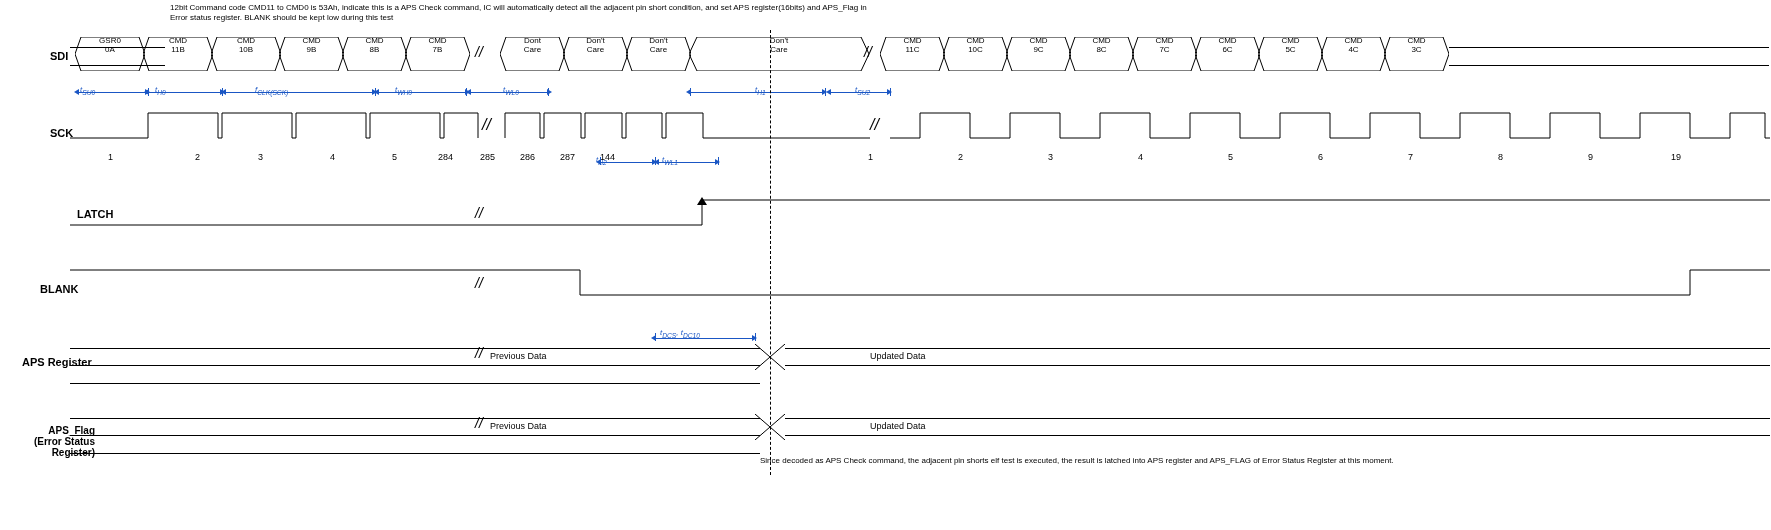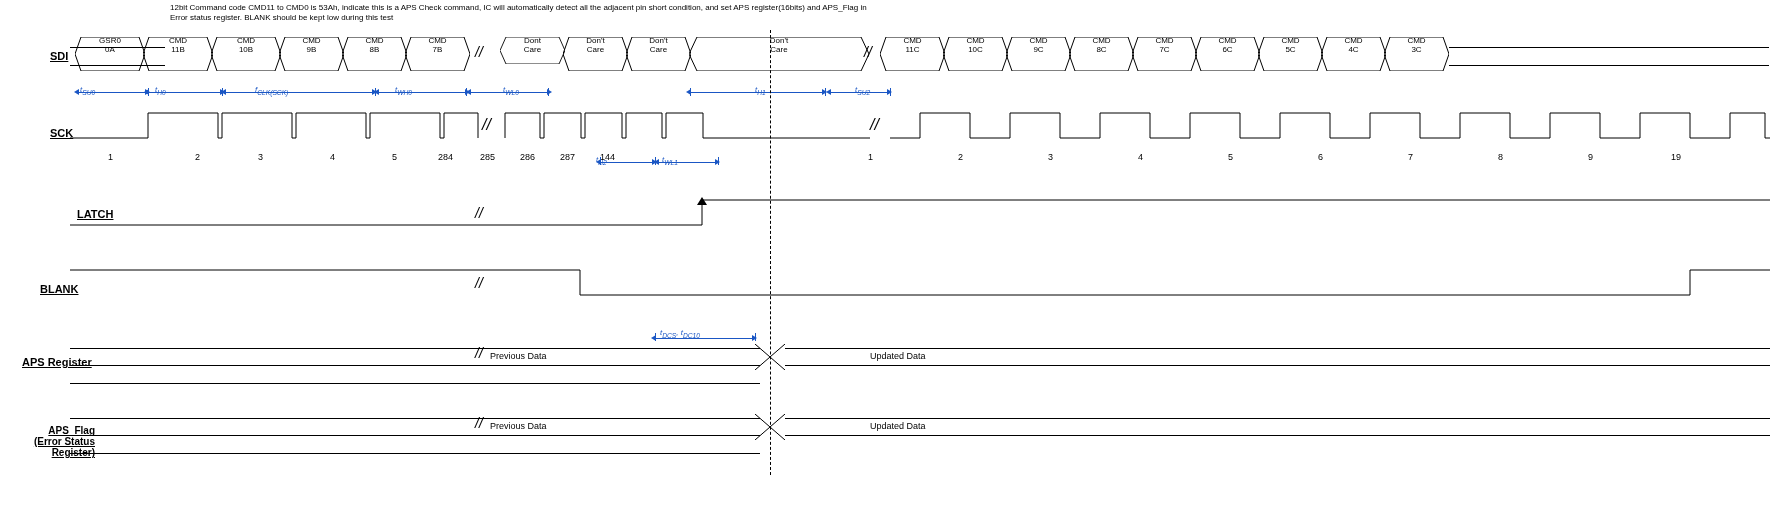--- a/index.html
+++ b/index.html
@@ -18,21 +18,20 @@
       height: 530px;
       background: #fff;
     }
     
     .signal-label {
       position: absolute;
       font-size: 11px;
       font-weight: bold;
       color: #000;
       text-align: right;
-      text-decoration: underline;
     }
     
     .h-line {
       position: absolute;
       height: 1px;
       background: #000;
     }
     
     .v-line {
       position: absolute;
@@ -190,21 +189,21 @@
   <div class="sdi-segment" style="left:405px; top:37px; width:65px; height:34px;">
     <svg viewBox="0 0 65 34" preserveAspectRatio="none">
       <polygon points="6,0 59,0 65,17 59,34 6,34 0,17" fill="none" stroke="#000" stroke-width="1"></polygon>
     </svg>
     <div class="label" style="white-space:pre-line; font-size:8px;">CMD
 7B</div>
   </div>
 
   <div class="break-mark" style="left:475px; top:44px; font-size:14px;">//</div>
 
-  <div class="sdi-segment" style="left:500px; top:37px; width:65px; height:27px;">
+  <div class="sdi-segment" style="left:500px; top:37px; width:65px; height:34px;">
     <svg viewBox="0 0 65 34" preserveAspectRatio="none">
       <polygon points="6,0 59,0 65,17 59,34 6,34 0,17" fill="none" stroke="#000" stroke-width="1"></polygon>
     </svg>
     <div class="label" style="white-space:pre-line; font-size:8px;">Dont<br>Care</div>
   </div>
 
   <div class="sdi-segment" style="left:563px; top:37px; width:65px; height:34px;">
     <svg viewBox="0 0 65 34" preserveAspectRatio="none">
       <polygon points="6,0 59,0 65,17 59,34 6,34 0,17" fill="none" stroke="#000" stroke-width="1"></polygon>
     </svg>
@@ -554,18 +553,21 @@
     <line x1="0" y1="26" x2="30" y2="0" stroke="#000" stroke-width="1"></line>
   </svg>
 
   <div class="h-line" style="left:785px; top:418px; width:985px;"></div>
   <div class="h-line" style="left:785px; top:435px; width:985px;"></div>
 
   <div class="bus-label" style="left:870px; top:421px; font-size:9px;">Updated Data</div>
 
   <div class="v-dashed" style="left:770px; top:30px; height:445px;"></div>
 
+  <div class="note-text" style="left:760px; top:455px; width:700px; line-height:1.4; font-size:8px;">
+    <span>Since decoded as APS Check command, the adjacent pin shorts elf test is executed, the result is latched into APS register and APS_FLAG of Error Status Register at this moment.</span>
+  </div>
 
   <div class="h-line" style="left:70px; top:383px; width:690px;"></div>
 
   <div class="h-line" style="left:70px; top:453px; width:690px;"></div>
 
 </div>
 
 </body></html>

